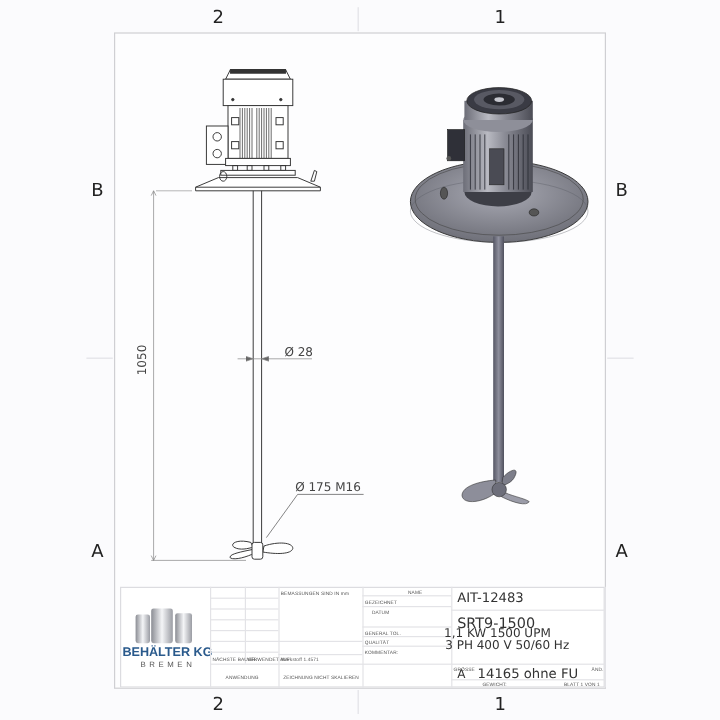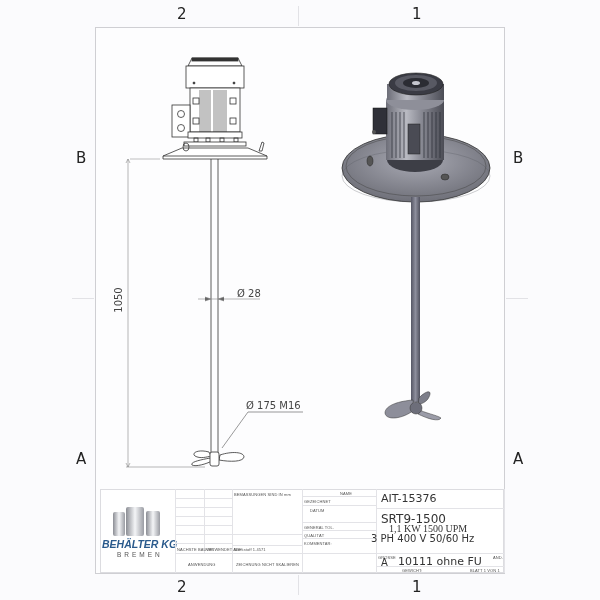--- a/index.html
+++ b/index.html
@@ -187,21 +187,21 @@
         <stop offset="0" stop-color="#8b8d94"></stop>
         <stop offset="0.5" stop-color="#f4f5f7"></stop>
         <stop offset="1" stop-color="#9a9ca3"></stop>
       </linearGradient>
     </defs>
     <rect x="3" y="7" width="12" height="24" rx="2" fill="url(#tankG)"></rect>
     <rect x="16" y="2" width="18" height="29" rx="2" fill="url(#tankG)"></rect>
     <rect x="36" y="6" width="14" height="25" rx="2" fill="url(#tankG)"></rect>
   </svg>
 </div>
-<div class="logo-text" style="left:102px; top:538px;font-style:italic;">BEHÄLTER KG</div>
+<div class="logo-text" style="left:102px; top:538px;">BEHÄLTER KG</div>
 <div class="logo-sub" style="left:117px; top:551px;">BREMEN</div>
 
 <div class="tb-line-v" style="left:175px; top:489px; height:84px;"></div>
 <div class="tb-line-v" style="left:204px; top:489px; height:64px;"></div>
 <div class="tb-line-v" style="left:232px; top:489px; height:84px;"></div>
 <div class="tb-line-v" style="left:302px; top:489px; height:84px;"></div>
 <div class="tb-line-v" style="left:376px; top:489px; height:84px;"></div>
 
 <div class="tb-line-h" style="left:175px; top:498px; width:57px;"></div>
 <div class="tb-line-h" style="left:175px; top:507px; width:57px;"></div>
@@ -229,23 +229,23 @@
 <div class="tiny" style="left:310px; top:508px;">DATUM</div>
 <div class="tiny" style="left:304px; top:525px;">GENERAL TOL.</div>
 <div class="tiny" style="left:304px; top:533px;">QUALITÄT</div>
 <div class="tiny" style="left:304px; top:541px;">KOMMENTAR:</div>
 
 <div class="tb-line-h" style="left:376px; top:508px; width:128px;"></div>
 <div class="tb-line-h" style="left:376px; top:553px; width:128px;"></div>
 <div class="tb-line-h" style="left:376px; top:566px; width:128px;"></div>
 <div class="tb-line-v" style="left:504px; top:489px; height:84px;"></div>
 
-<div class="big" style="left:381px; top:492px; font-size:11px;">AIT-15376</div>
+<div class="big" style="left:381px; top:492px; font-size:11px;">AIT-12483</div>
 <div class="big" style="left:381px; top:514px; font-size:12px; line-height:10px;">SRT9-1500</div>
-<div class="big" style="left:389px; top:524px; font-size:10px; line-height:10px;font-family:Liberation Serif, serif;">1,1 KW 1500 UPM</div>
+<div class="big" style="left:370px; top:524px; font-size:10px; line-height:10px;">1,1 KW 1500 UPM</div>
 <div class="big" style="left:371px; top:534px; font-size:10px; line-height:10px;">3 PH 400 V 50/60 Hz</div>
 
 <div class="tiny" style="left:378px; top:555px;">GRÖSSE</div>
 <div class="big" style="left:381px; top:557px; font-size:10px;">A</div>
-<div class="big" style="left:398px; top:555px; font-size:11px;">10111 ohne FU</div>
+<div class="big" style="left:398px; top:555px; font-size:11px;">14165 ohne FU</div>
 <div class="tiny" style="left:493px; top:555px;">ÄND.</div>
 <div class="tiny" style="left:402px; top:568px;">GEWICHT:</div>
 <div class="tiny" style="left:470px; top:568px;">BLATT 1 VON 1</div>
 
 </body></html>

